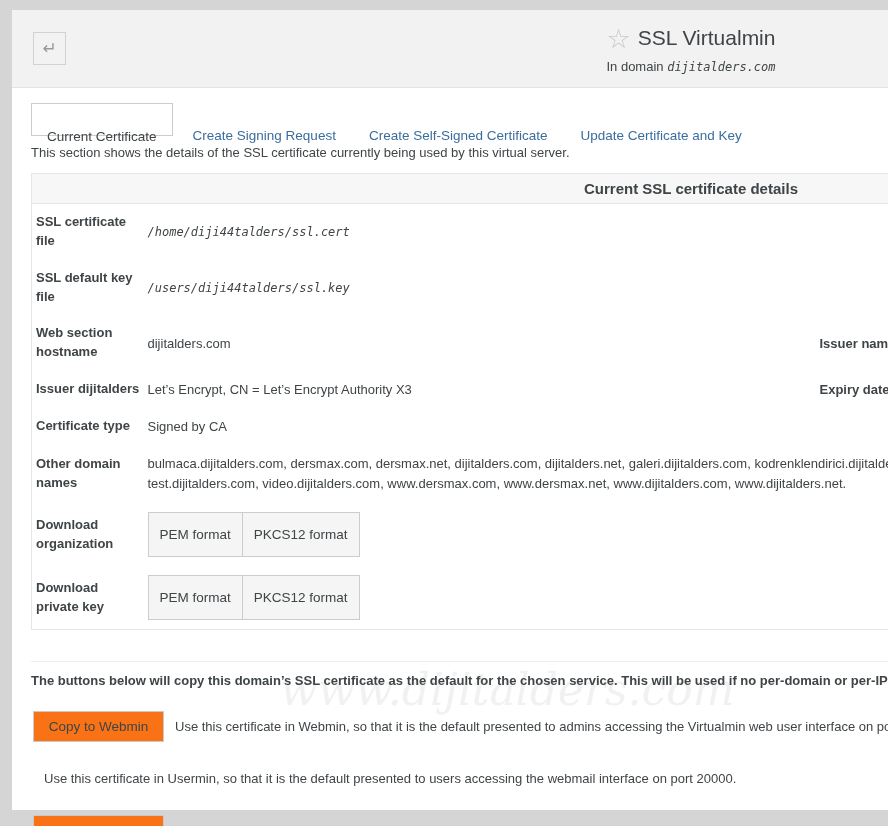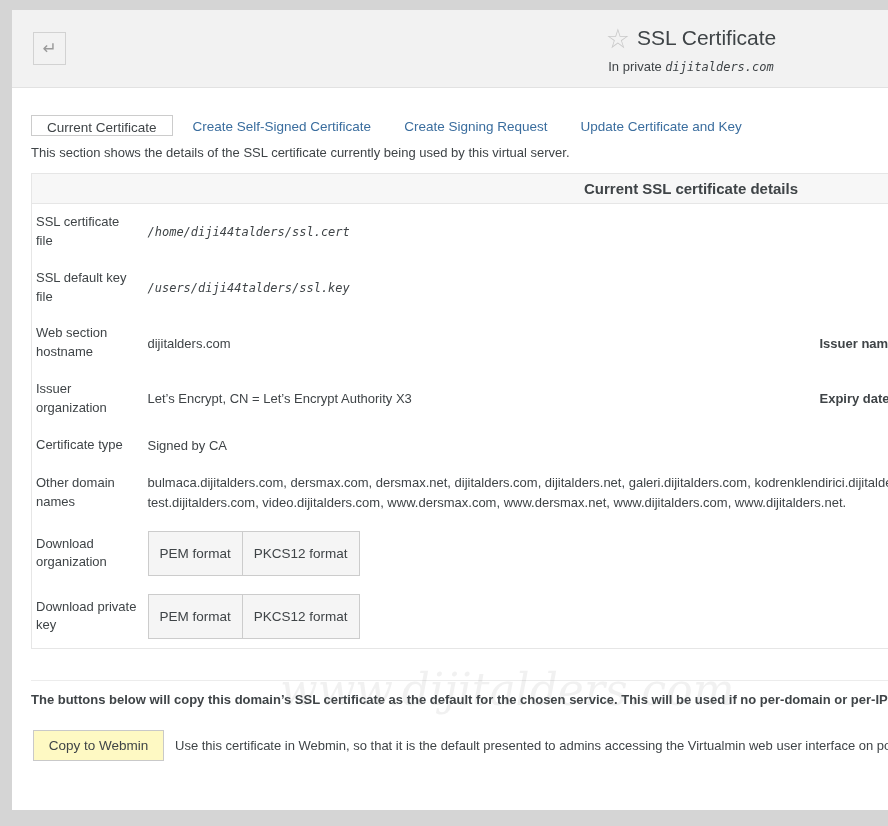--- a/index.html
+++ b/index.html
@@ -28,45 +28,45 @@
   .title-block { position:absolute; left:0; top:13px; width:100%; text-align:center; }
   .title-row { display:inline-block; white-space:nowrap; }
   .star { color:#c9c9c9; font-size:27px; vertical-align:-3px; margin-right:7px; cursor:pointer; }
   .page-title { display:inline; font-size:21px; font-weight:500; color:#3f4447; }
   .subtitle { margin-top:4px; font-size:13px; color:#3f4447; }
   .mono { font-family:"DejaVu Sans Mono","Liberation Mono",monospace; font-style:italic; font-size:12px; }
   
   .panel-body { position:relative; padding:15px 19px 0 19px; }
   
   .tabs { display:flex; align-items:stretch; height:33px; margin-bottom:9px; }
-  .tab { padding:4px 15px 0 15px; font-size:13.5px; white-space:nowrap; cursor:pointer;margin-top:12px; }
+  .tab { padding:25px 15px 0 15px; font-size:13.5px; white-space:nowrap; cursor:pointer; }
   .tab.inactive { color:#3a6d9e; margin-left:3px; }
   .tab.active { color:#3f4447; background:#fff; border:1px solid #ccc; margin-right:2px; }
   .intro { margin:6px 0 13px 0; color:#3f4447; }
   
   table.cert { border-collapse:collapse; width:1320px; table-layout:fixed; }
   table.cert, table.cert th { border:1px solid #e6e6e6; }
   th.tbl-title { background:#f7f7f7; font-size:15px; font-weight:600; color:#3f4447; padding:6px 0; text-align:center; }
   td { padding:9px 4px; vertical-align:middle; font-size:13px; }
-  td.lbl { font-weight:400; line-height:1.45; }
+  td.lbl { font-weight:700; line-height:1.45; }
   td.lbl2 { font-weight:700; padding-left:31px; }
   .nowrap-line { white-space:nowrap; line-height:1.55; }
   .dl-group { display:inline-flex; }
   .dl-btn {
     background:#f5f5f5; border:1px solid #ccc; color:#3f4447;
     font-size:13.5px; font-family:inherit; padding:14px 11px; cursor:pointer;
   }
   .dl-btn + .dl-btn { margin-left:-1px; }
   .sep { border:none; border-top:1px solid #ececec; margin:31px 0 11px 0; width:1320px; }
   .copy-note { font-weight:700; white-space:nowrap; margin-bottom:20px; }
   
   .services { position:relative; padding-left:2px; }
   .service-row { margin-bottom:15px; height:37px; display:flex; align-items:center; }
   .copy-btn {
-    background:#fef9c3; border:1px solid #c9c9c9; color:#3f4447;
+    background:#f97316; border:1px solid #c9c9c9; color:#3f4447;
     font-size:13.5px; font-family:inherit; min-width:131px; height:31px;
     padding:0 13px; cursor:pointer;
   }
   .service-desc { margin-left:11px; white-space:nowrap; font-size:13px; }
   
   .watermark {
     position:absolute; left:268px; top:576px; width:440px;
     font-family:"DejaVu Serif", serif; font-style:italic;
     font-size:44px; color:rgba(120,120,120,0.10);
     pointer-events:none; white-space:nowrap;
@@ -77,35 +77,35 @@
 
 <div class="stage">
   <div class="panel">
 
     <div class="panel-header">
       <button class="back-btn">
         <span>↵</span>
       </button>
       <div class="title-block">
         <div class="title-row">
-          <span class="star">☆</span><span class="page-title">SSL Certificate</span>
+          <span class="star">☆</span><span class="page-title">SSL Virtualmin</span>
         </div>
         <div class="subtitle">
-          <span>In private</span>
+          <span>In domain</span>
           <span class="mono">dijitalders.com</span>
         </div>
       </div>
     </div>
 
     <div class="panel-body">
 
       <div class="tabs">
         <div class="tab active">Current Certificate</div>
+        <div class="tab inactive">Create Signing Request</div>
         <div class="tab inactive">Create Self-Signed Certificate</div>
-        <div class="tab inactive">Create Signing Request</div>
         <div class="tab inactive">Update Certificate and Key</div>
       </div>
 
       <div class="intro">This section shows the details of the SSL certificate currently being used by this virtual server.</div>
 
       <table class="cert">
         <colgroup>
             <col style="width:112px">
             <col style="width:645px">
             <col style="width:155px">
@@ -122,21 +122,21 @@
           <td class="lbl">SSL default key file</td>
           <td colspan="3"><span class="mono">/users/diji44talders/ssl.key</span></td>
         </tr>
         <tr>
           <td class="lbl">Web section hostname</td>
           <td>dijitalders.com</td>
           <td class="lbl2">Issuer name</td>
 
         </tr>
         <tr>
-          <td class="lbl">Issuer organization</td>
+          <td class="lbl">Issuer dijitalders</td>
           <td>Let’s Encrypt, CN = Let’s Encrypt Authority X3</td>
           <td class="lbl2">Expiry date</td>
 
         </tr>
         <tr>
           <td class="lbl">Certificate type</td>
           <td colspan="3">Signed by CA</td>
         </tr>
         <tr>
           <td class="lbl">Other domain names</td>
@@ -169,20 +169,21 @@
       <hr class="sep">
 
       <div class="copy-note">The buttons below will copy this domain’s SSL certificate as the default for the chosen service. This will be used if no per-domain or per-IP certificate</div>
 
       <div class="services">
         <div class="service-row">
           <button class="copy-btn">Copy to Webmin</button>
           <span class="service-desc">Use this certificate in Webmin, so that it is the default presented to admins accessing the Virtualmin web user interface on po</span>
         </div>
         <div class="service-row">
+          <span class="service-desc">Use this certificate in Usermin, so that it is the default presented to users accessing the webmail interface on port 20000.</span>
         </div>
         <div class="service-row">
           <button class="copy-btn">Copy to Dovecot</button>
 
         </div>
 
       </div>
 
       <div class="watermark">www.dijitalders.com</div>
 

